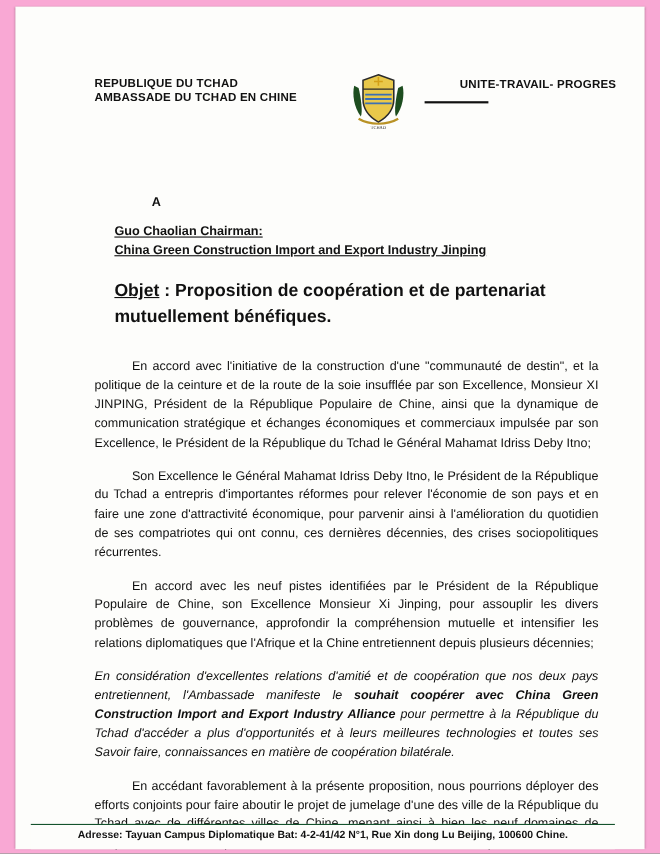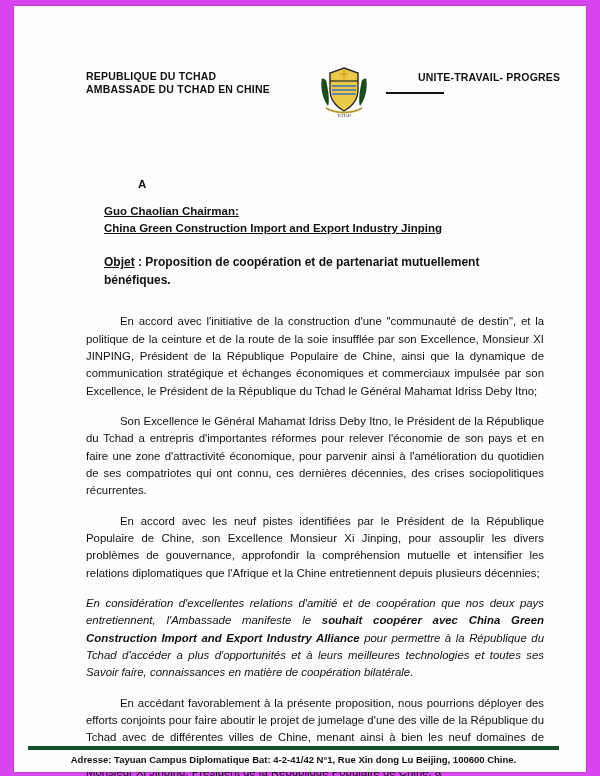--- a/index.html
+++ b/index.html
@@ -10,21 +10,21 @@
   body {
     width: 600px;
     height: 776px;
     overflow: hidden;
     font-family: "Liberation Sans", sans-serif;
   }
   .page {
     position: relative;
     width: 600px;
     height: 776px;
-    background: #d946ef;
+    background: #f9a8d4;
     box-sizing: border-box;
   }
   .sheet {
     position: absolute;
     left: 14px;
     top: 6px;
     width: 572px;
     height: 766px;
     background: #fdfdfb;
     box-shadow: 0 0 2px rgba(0,0,0,0.35);
@@ -123,21 +123,21 @@
     font-size: 11.5px;
     line-height: 1.45;
     color: #111;
     text-decoration: underline;
   }
 
   .objet {
     margin-top: 17px;
     margin-left: 18px;
     font-weight: bold;
-    font-size: 12px;
+    font-size: 16px;
     line-height: 1.5;
     color: #111;
     width: 420px;
   }
   .objet u { text-decoration: underline; }
 
   .body {
     margin-top: 24px;
     color: #111;
   }
@@ -151,21 +151,21 @@
   .para.noindent { text-indent: 0; font-style: italic; }
   .para b { font-weight: bold; }
 
   
   .footer {
     position: absolute;
     left: 14px;
     right: 27px;
     bottom: 0;
     height: 22px;
-    border-top: 4px solid #14532d;
+    border-top: 1px solid #14532d;
     background: #fdfdfb;
   }
   .footer .ftxt {
     text-align: center;
     font-weight: bold;
     font-size: 9.5px;
     color: #111;
     padding-top: 4px;
     overflow: hidden;
     white-space: nowrap;

